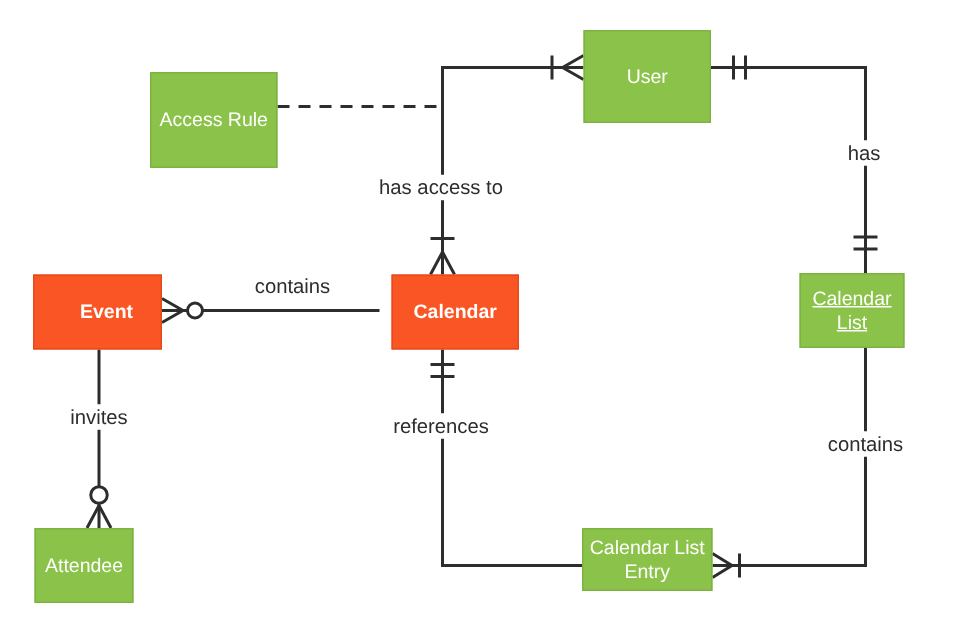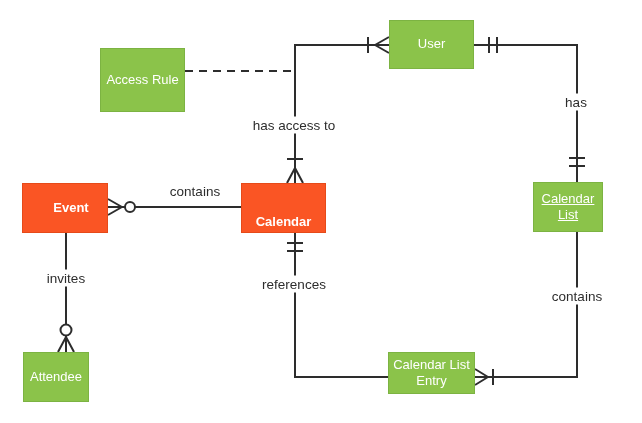--- a/index.html
+++ b/index.html
@@ -43,23 +43,23 @@
     position: absolute;
     transform: translate(-50%, -50%);
     background: #ffffff;
     color: #2d2d2d;
     font-size: 13.5px;
     padding: 1px 4px;
     white-space: nowrap;
   }
   
   #ent-event { left: 22px; top: 183px; width: 86px; height: 50px; padding-left: 16px; }
-  #ent-calendar { left: 241px; top: 183px; width: 85px; height: 50px; align-items: flex-end; }
+  #ent-calendar { left: 261px; top: 183px; width: 85px; height: 50px; }
   #ent-access-rule { left: 100px; top: 48px; width: 85px; height: 64px; }
-  #ent-user { left: 389px; top: 20px; width: 85px; height: 49px; }
+  #ent-user { left: 389px; top: 20px; width: 85px; height: 62px; }
   #ent-calendar-list { left: 533px; top: 182px; width: 70px; height: 50px; text-decoration: underline; }
   #ent-calendar-list-entry { left: 388px; top: 352px; width: 87px; height: 42px; }
   #ent-attendee { left: 23px; top: 352px; width: 66px; height: 50px; }
   
   #lbl-contains-ec { left: 195px; top: 191px; }
   #lbl-invites { left: 66px; top: 278px; }
   #lbl-has-access-to { left: 294px; top: 125px; }
   #lbl-has { left: 576px; top: 102px; }
   #lbl-contains-cl { left: 577px; top: 296px; }
   #lbl-references { left: 294px; top: 284px; }

